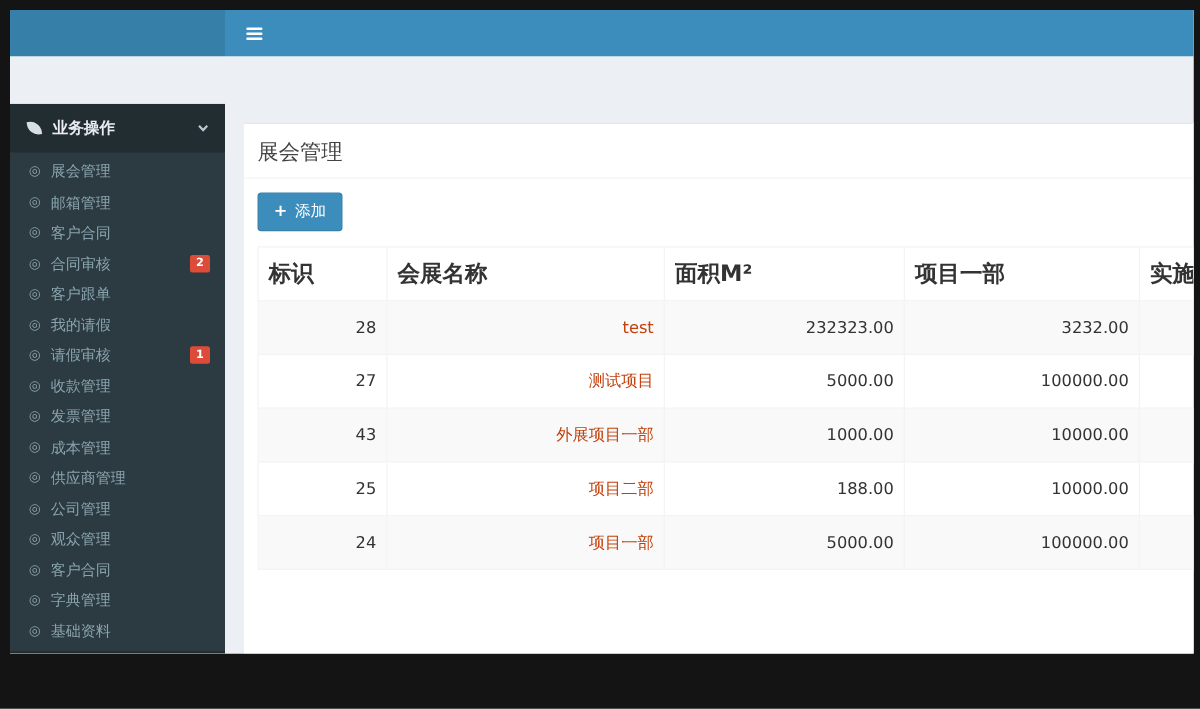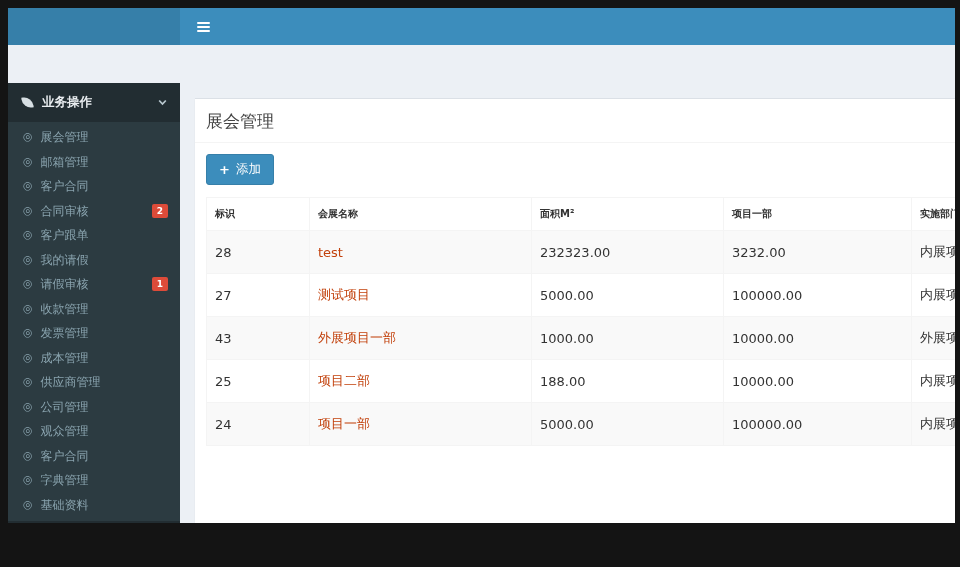--- a/index.html
+++ b/index.html
@@ -71,24 +71,24 @@
     cursor: pointer; font-family: inherit;
   }
   .plus-icon { font-weight: bold; font-size: 13px; line-height: 11px; }
   table.grid {
     margin-top: 12px;
     border-collapse: collapse; table-layout: fixed;
     width: 905px; font-size: 13px; color: #333;
   }
   .grid th {
     border: 1px solid #f4f4f4; padding: 9px 8px;
-    font-size: 10px; font-weight: bold; text-align: left; color: #333;
+    font-size: 18px; font-weight: bold; text-align: left; color: #333;
     background: #fff;
   }
-  .grid td { border: 1px solid #f4f4f4; padding: 12px 8px; }
+  .grid td { border: 1px solid #f4f4f4; padding: 12px 8px; text-align: right; }
   .grid tbody tr:nth-child(odd) td { background: #f9f9f9; }
   .al-right { text-align: left; }
   .exh-link { color: #c2410c; text-decoration: none; cursor: pointer; }
 </style>
 </head>
 <body>
 
 <div class="app">
 
   <div class="navbar">

